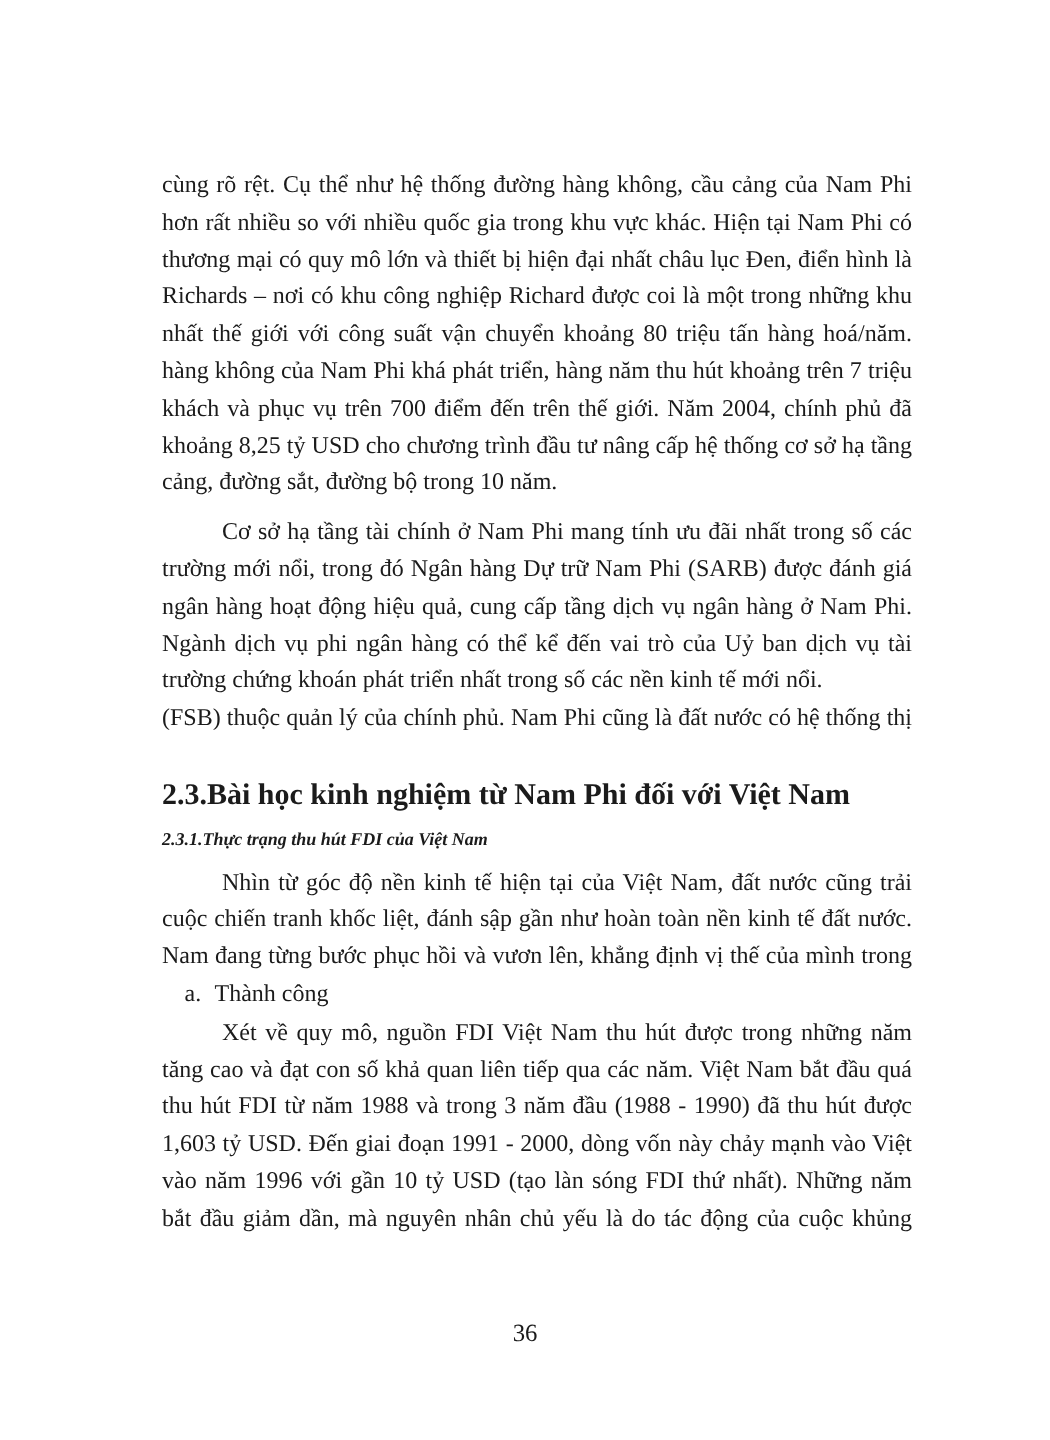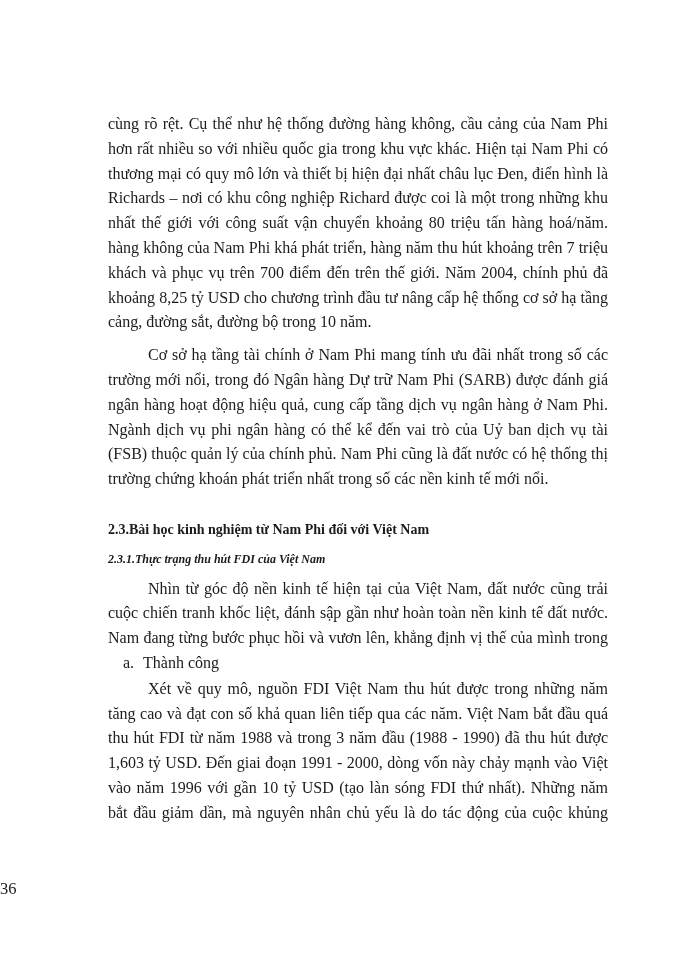--- a/index.html
+++ b/index.html
@@ -34,21 +34,21 @@
   .line.last {
     text-align: left;
     text-align-last: left;
   }
   .line.ind { text-indent: 40px; }
   .p-gap { margin-top: 8px; }
   .h1 {
     margin-top: 26px;
     height: 24.8px;
     line-height: 24.8px;
-    font-size: 14px;
+    font-size: 20px;
     font-weight: bold;
   }
   .h2 {
     margin-top: 4px;
     height: 24.8px;
     line-height: 24.8px;
     font-size: 12px;
     font-weight: bold;
     font-style: italic;
   }
@@ -63,21 +63,21 @@
   .list-item .marker {
     display: inline-block;
     width: 20px;
   }
   .p4-gap { margin-top: 1px; }
   .pagenum {
     position: absolute;
     top: 877px;
     left: 0;
     width: 700px;
-    text-align: left;
+    text-align: center;
     font-size: 16.5px;
     line-height: 24px;
   }
 </style>
 </head>
 <body>
 
 <div class="sheet">
 
   <div class="para">
@@ -90,22 +90,22 @@
     <div class="line">khách và phục vụ trên 700 điểm đến trên thế giới. Năm 2004, chính phủ đã chi</div>
     <div class="line">khoảng 8,25 tỷ USD cho chương trình đầu tư nâng cấp hệ thống cơ sở hạ tầng cầu</div>
     <div class="line last">cảng, đường sắt, đường bộ trong 10 năm.</div>
   </div>
 
   <div class="para p-gap">
     <div class="line ind">Cơ sở hạ tầng tài chính ở Nam Phi mang tính ưu đãi nhất trong số các thị</div>
     <div class="line">trường mới nổi, trong đó Ngân hàng Dự trữ Nam Phi (SARB) được đánh giá là một</div>
     <div class="line">ngân hàng hoạt động hiệu quả, cung cấp tầng dịch vụ ngân hàng ở Nam Phi.</div>
     <div class="line">Ngành dịch vụ phi ngân hàng có thể kể đến vai trò của Uỷ ban dịch vụ tài chính</div>
+    <div class="line last">trường chứng khoán phát triển nhất trong số các nền kinh tế mới nổi.</div>
     <div class="line">(FSB) thuộc quản lý của chính phủ. Nam Phi cũng là đất nước có hệ thống thị</div>
-    <div class="line last">trường chứng khoán phát triển nhất trong số các nền kinh tế mới nổi.</div>
   </div>
 
   <div class="h1">2.3.Bài học kinh nghiệm từ Nam Phi đối với Việt Nam</div>
 
   <div class="h2">2.3.1.Thực trạng thu hút FDI của Việt Nam</div>
 
   <div class="para p3-gap">
     <div class="line ind">Nhìn từ góc độ nền kinh tế hiện tại của Việt Nam, đất nước cũng trải qua một</div>
     <div class="line">cuộc chiến tranh khốc liệt, đánh sập gần như hoàn toàn nền kinh tế đất nước. Việt</div>
     <div class="line">Nam đang từng bước phục hồi và vươn lên, khẳng định vị thế của mình trong khu</div>

